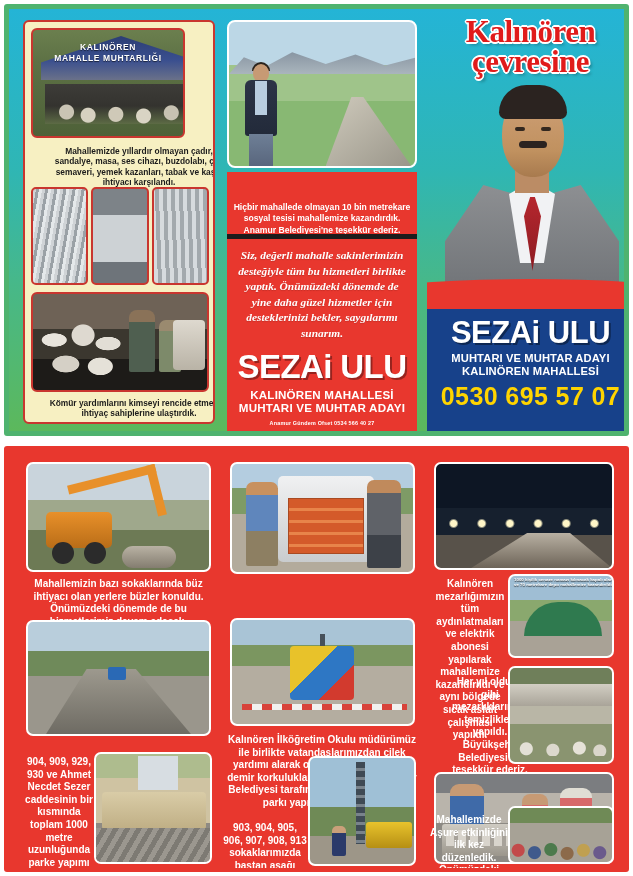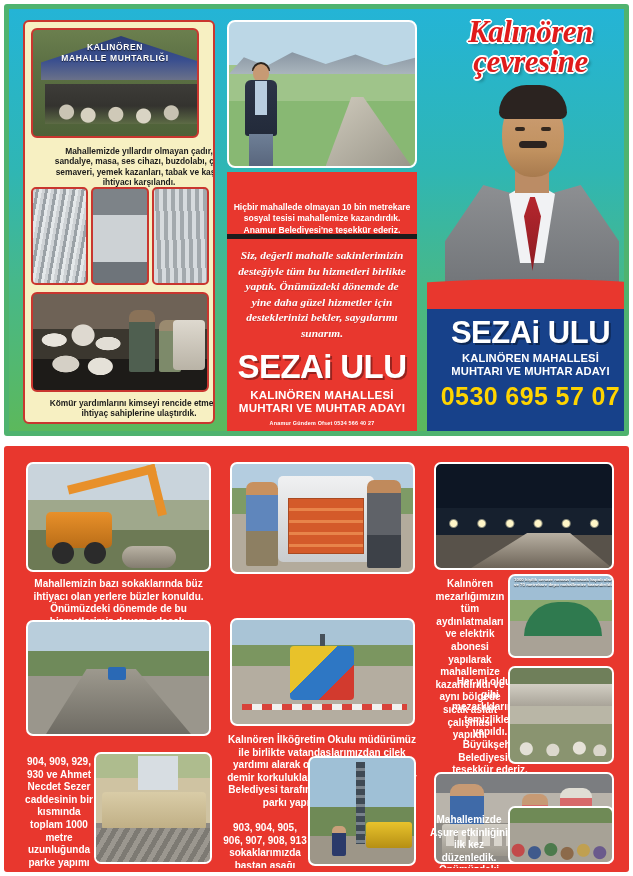--- a/index.html
+++ b/index.html
@@ -36,21 +36,21 @@
     border-radius: 6px;
     overflow: hidden;
   }
   .photo {
     position: relative;
     background: #8a8f7a;
     overflow: hidden;
   }
   .photo-tent {
     position: absolute; left: 6px; top: 6px;
-    width: 168px; height: 110px;
+    width: 154px; height: 110px;
     border: 2px solid #c9362f; border-radius: 6px;
     background:
       linear-gradient(to bottom, #6b7f4e 0%, #5d7145 30%, #4e6138 100%);
   }
   .tent-canopy {
     position: absolute; left: 8px; top: 6px; width: 160px; height: 44px;
     background: linear-gradient(to bottom, #2c3e74 0%, #3a4f8f 55%, #6a7189 100%);
     clip-path: polygon(0% 60%, 50% 0%, 100% 60%, 100% 100%, 0% 100%);
   }
   .tent-label {
@@ -247,21 +247,21 @@
   
   .right-col {
     position: absolute;
     left: 418px; top: 0;
     width: 207px; height: 432px;
   }
   .headline {
     position: absolute; left: 0; top: 8px; width: 207px;
     text-align: center;
     font-family: "Liberation Serif", serif;
-    font-style: italic; font-weight: bold;
+    font-weight: bold;
     color: #e01b1b;
     font-size: 31px; line-height: 0.98;
     letter-spacing: -0.5px;
     text-shadow:
       1.6px 0 0 #ffffff, -1.6px 0 0 #ffffff,
       0 1.6px 0 #ffffff, 0 -1.6px 0 #ffffff,
       1.2px 1.2px 0 #ffffff, -1.2px 1.2px 0 #ffffff,
       1.2px -1.2px 0 #ffffff, -1.2px -1.2px 0 #ffffff,
       3px 3px 3px rgba(0,0,0,.28);
     z-index: 4;
@@ -590,22 +590,22 @@
         <div class="cand-eye-l"></div>
         <div class="cand-eye-r"></div>
         <div class="cand-mous"></div>
       </div>
 
       <div class="red-swoosh"></div>
 
       <div class="blue-block">
         <div class="blue-name">SEZAi ULU</div>
         <div class="blue-title">
+          <div>MUHTARI VE MUHTAR ADAYI</div>
           <div>KALINÖREN MAHALLESİ</div>
-          <div>MUHTARI VE MUHTAR ADAYI</div>
         </div>
         <div class="blue-phone">0530 695 57 07</div>
       </div>
     </div>
   </div>
 
   <div class="bottom-panel">
 
     <div class="bphoto bp-digger">
       <div class="digger-arm"></div>

